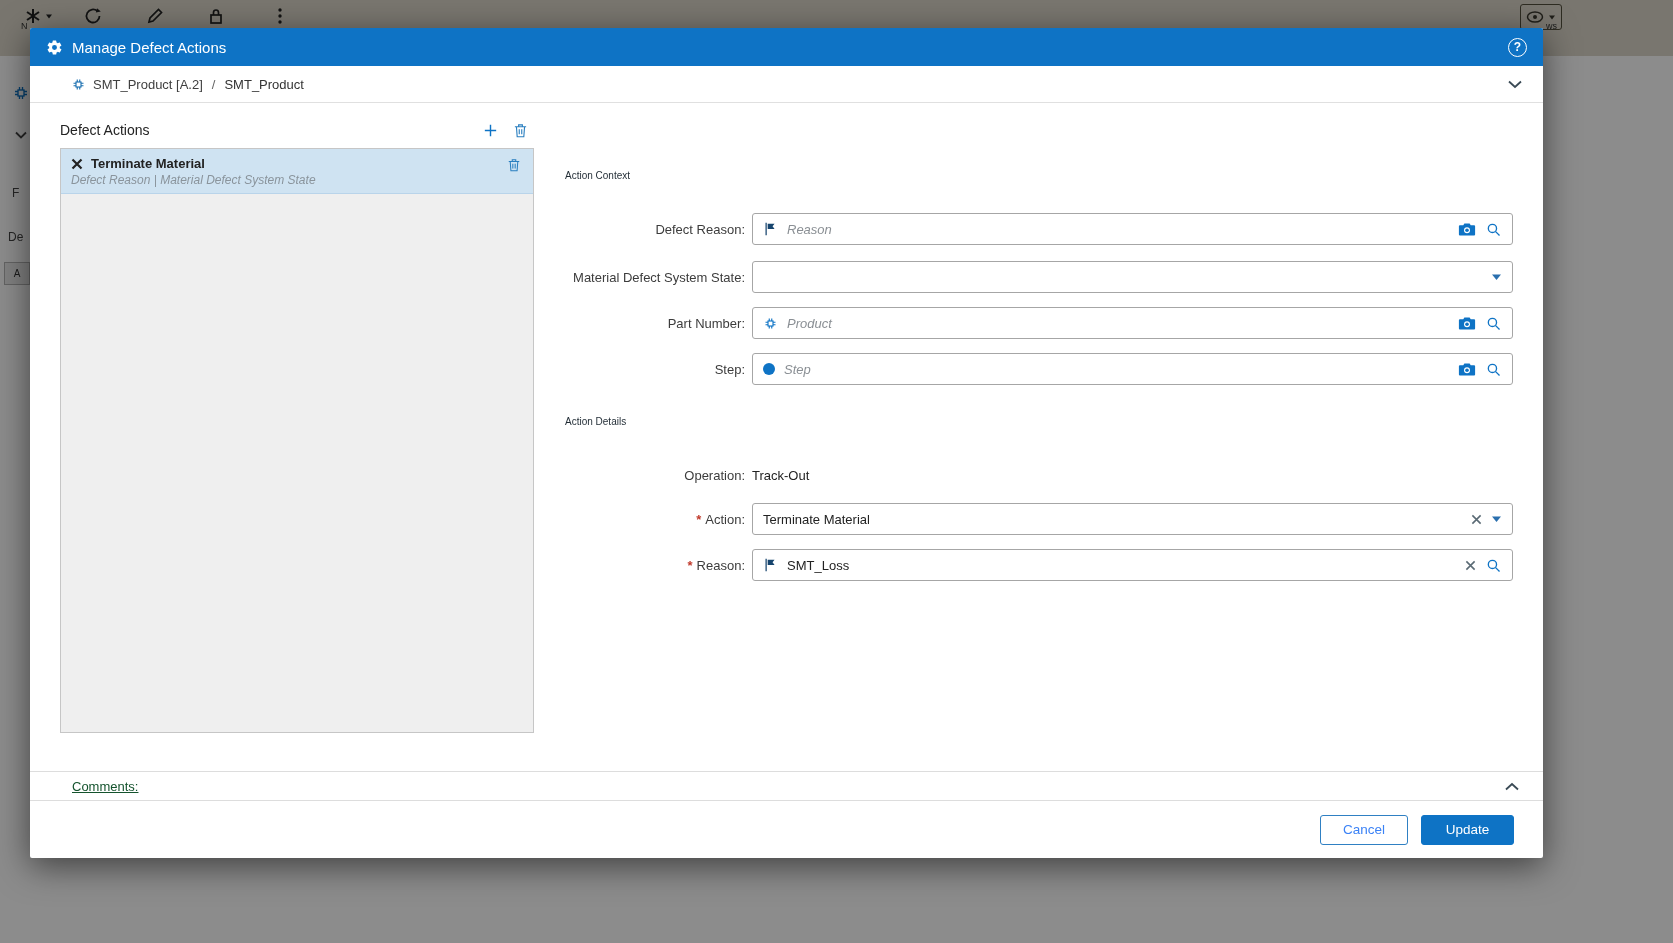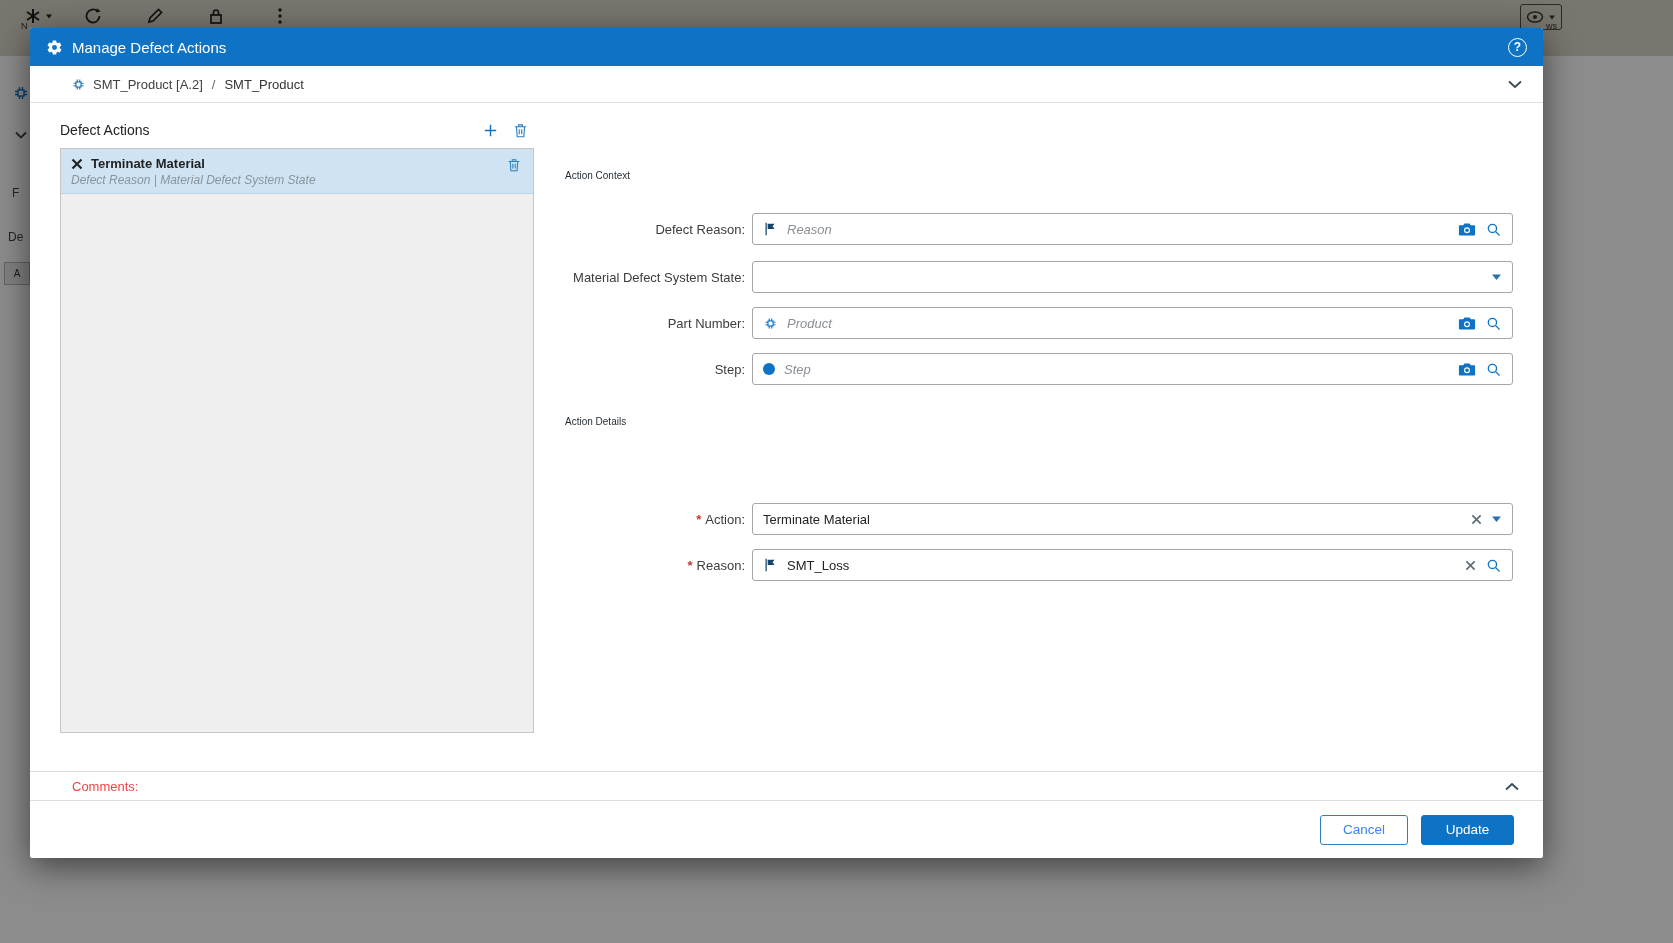--- a/index.html
+++ b/index.html
@@ -51,21 +51,21 @@
   .fctrl { margin-left:7px; width:761px; height:32px; border:1px solid #a6a6a6; border-radius:3px; background:#fff; display:flex; align-items:center; padding:0 10px; gap:9px; }
   .fctrl input { border:none; outline:none; flex:1; font-size:13px; color:#222; font-family:"Liberation Sans", sans-serif; background:transparent; min-width:0; }
   .fctrl input::placeholder { font-style:italic; color:#8a8f94; }
   .static-val { margin-left:7px; font-size:13px; color:#222; }
   .dot { width:12px; height:12px; border-radius:50%; background:#0e73c5; flex:0 0 12px; }
   .ctl-btn { display:flex; align-items:center; cursor:pointer; }
   .clear-x { cursor:pointer; display:flex; }
 
   
   .d-comments { position:absolute; left:0; right:0; top:743px; height:30px; border-top:1px solid #ddd; border-bottom:1px solid #ddd; display:flex; align-items:center; padding:0 23px 0 42px; }
-  .cm-label { font-size:13px; color:#ef4444; }
+  .cm-label { font-size:13px; color:#14532d;text-decoration:underline; }
   .cm-collapse { margin-left:auto; cursor:pointer; display:flex; }
   .d-footer { position:absolute; left:0; right:0; top:773px; bottom:0; display:flex; align-items:center; justify-content:flex-end; gap:13px; padding-right:29px; }
   .btn { height:30px; border-radius:3px; font-size:13.5px; display:flex; align-items:center; justify-content:center; cursor:pointer; font-family:"Liberation Sans", sans-serif; }
   .btn-cancel { width:88px; background:#ffffff; border:1px solid #2f80c3; color:#3b82f6; }
   .btn-update { width:93px; background:#0e73c5; border:1px solid #0e73c5; color:#ffffff; }
 
   svg { display:block; }
 </style>
 </head>
 <body>
@@ -281,20 +281,24 @@
             <svg width="17" height="17" viewBox="0 0 24 24">
                 <circle cx="10.5" cy="10.5" r="5.8" fill="none" stroke="#0e73c5" stroke-width="1.9"></circle>
                 <path d="M15 15l5.5 5.5" stroke="#0e73c5" stroke-width="1.9"></path>
               </svg>
           </span>
         </div>
       </div>
 
       <div class="sec-title" style="top:388px;">Action Details</div>
 
+      <div class="frow" style="top:437px; height:20px;">
+        <span class="flabel">Operation:</span>
+        <span class="static-val">Track-Out</span>
+      </div>
 
       <div class="frow" style="top:475px;">
         <span class="flabel"><span class="req">*</span><span>Action:</span></span>
         <div class="fctrl">
           <input type="text" value="Terminate Material" style="">
           <span class="clear-x">
             <svg width="11" height="11" viewBox="0 0 12 12">
                 <path d="M1.5 1.5l9 9M10.5 1.5l-9 9" stroke="#5a6a74" stroke-width="1.7"></path>
               </svg>
           </span>

